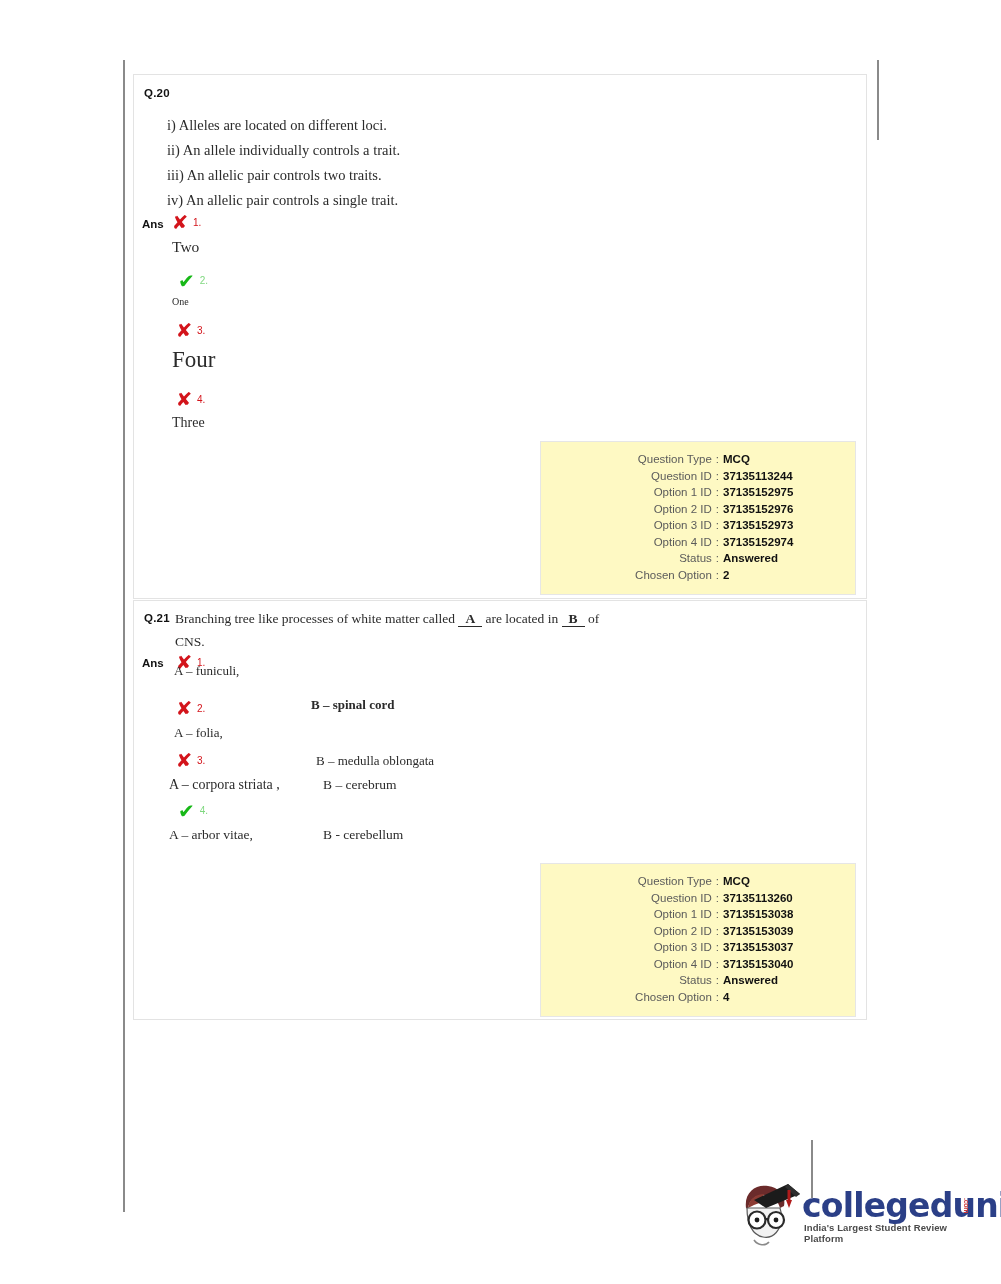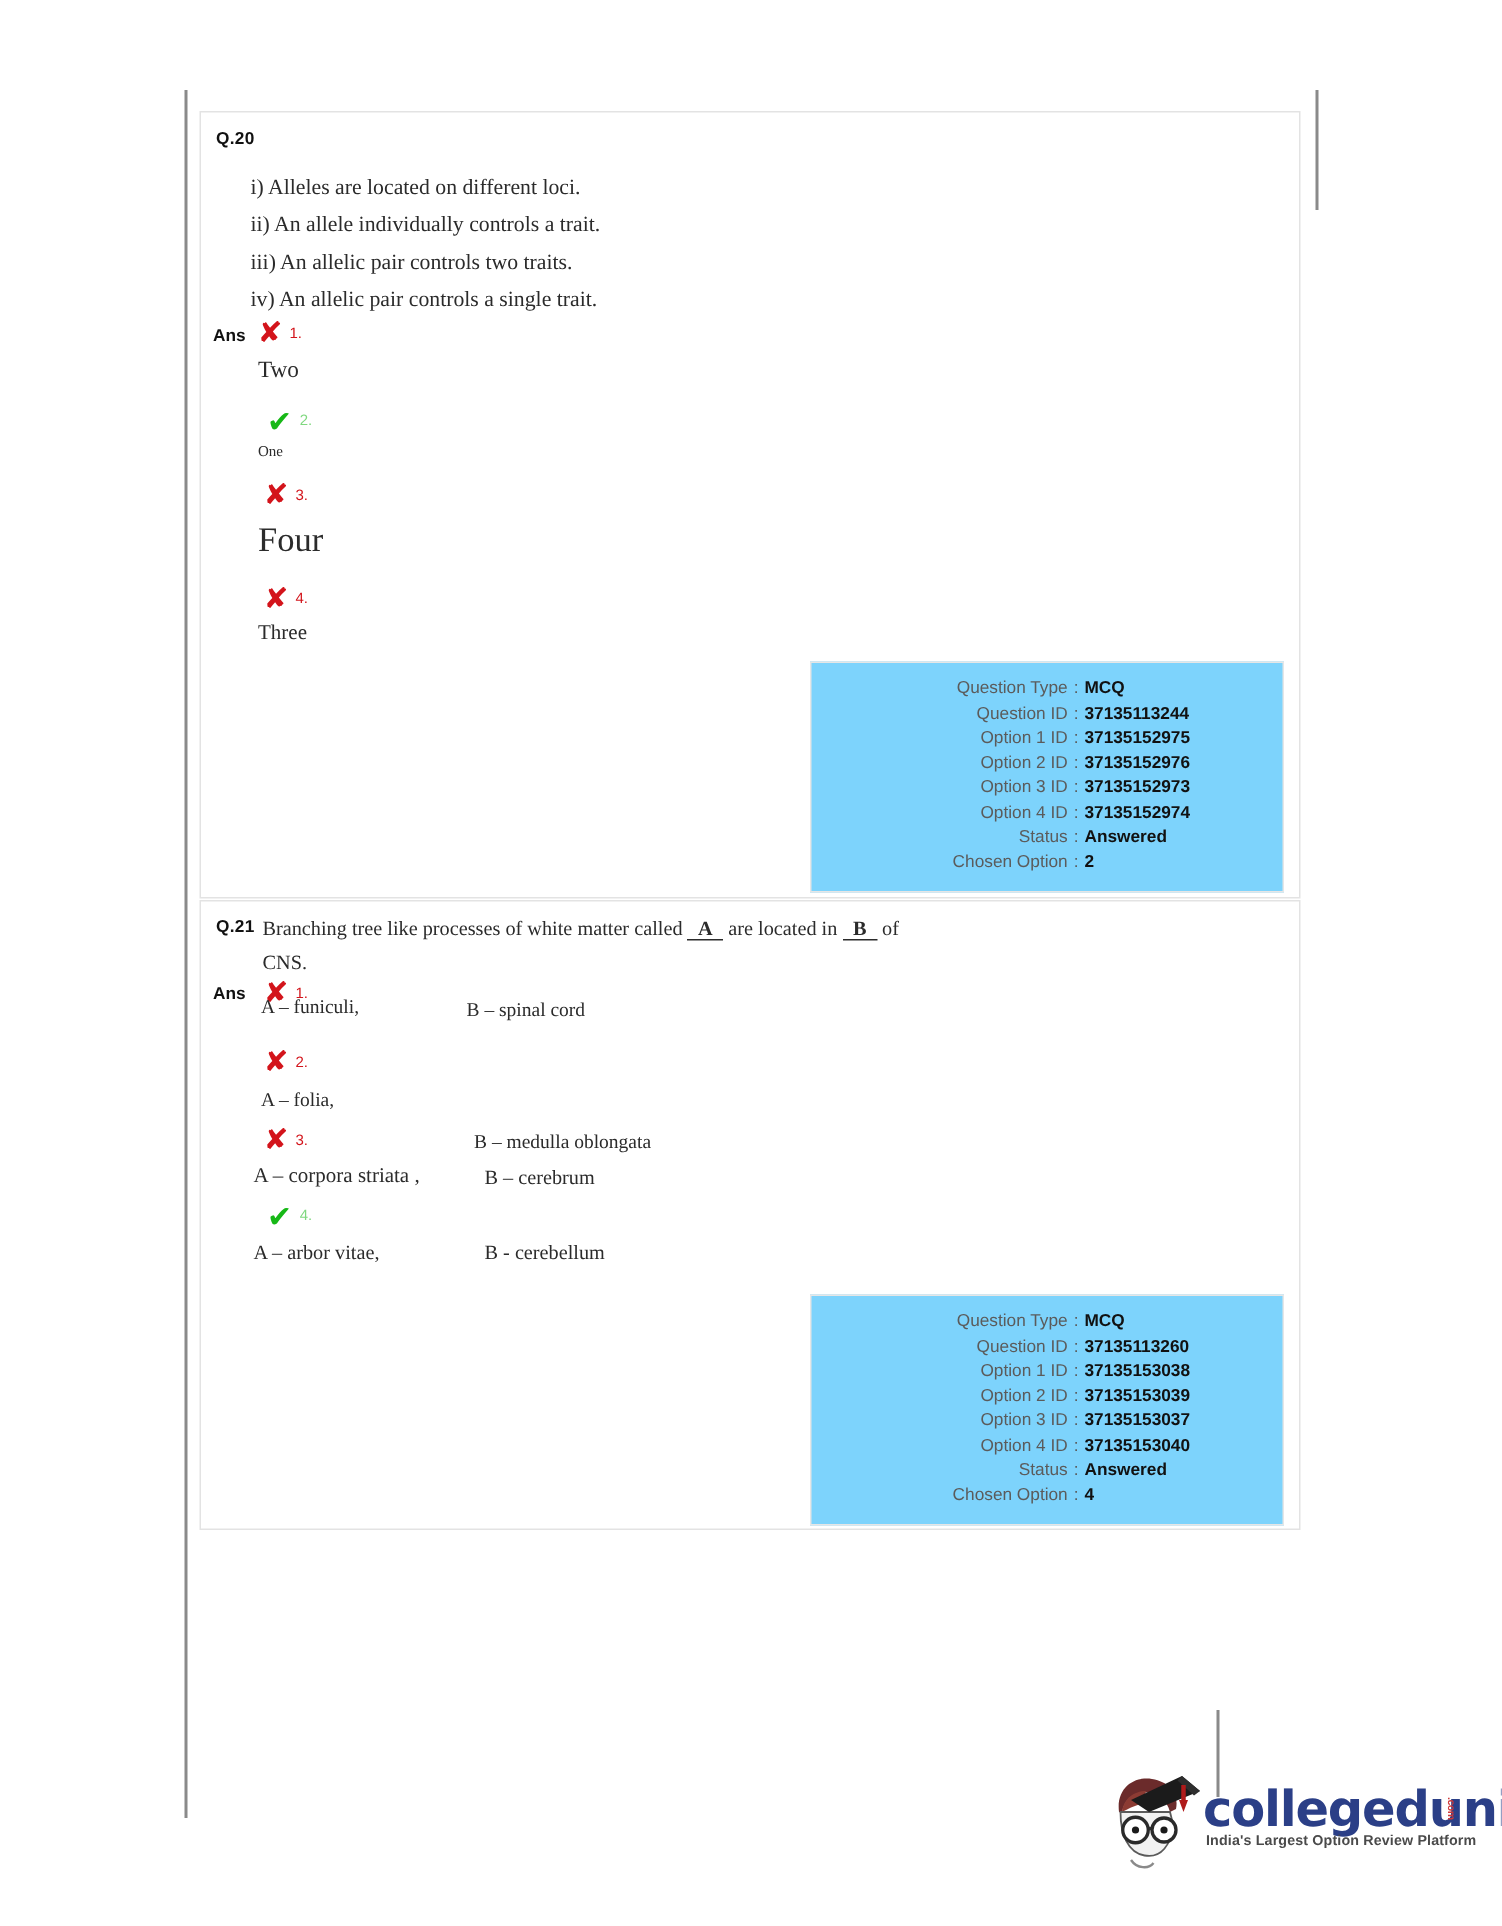--- a/index.html
+++ b/index.html
@@ -109,21 +109,21 @@
   .opttext {
     position: absolute;
     color: #2b2b2b;
     white-space: nowrap;
   }
 
   
   .metabox {
     position: absolute;
     border: 1px solid #e6e6e6;
-    background: #7dd3fc;
+    background: #fef9c3;
     font-family: "Liberation Sans", sans-serif;
     padding: 9px 14px 11px 14px;
   }
   .metarow {
     display: flex;
     justify-content: flex-end;
     align-items: baseline;
     font-size: 11.5px;
     line-height: 16.5px;
     white-space: nowrap;
@@ -273,21 +273,21 @@
   </div>
   <div class="qtext" style="left:41px; top:33px; font-size:13.5px;">CNS.</div>
 
   <div class="anshead" style="top:56px;">Ans</div>
 
   <div class="marker" style="left:42px; top:52px;">
     <span class="glyph x">✘</span>
     <span class="num x">1.</span>
   </div>
   <div class="opttext" style="left:40px; top:62px; font-size:13px;">A – funiculi,</div>
-  <div class="opttext" style="left:177px; top:64px; font-size:13px;">B – spinal cord</div>
+  <div class="opttext" style="left:177px; top:96px; font-size:13px;font-weight:bold;">B – spinal cord</div>
 
   <div class="marker" style="left:42px; top:98px;">
     <span class="glyph x">✘</span>
     <span class="num x">2.</span>
   </div>
   <div class="opttext" style="left:40px; top:124px; font-size:13px;">A – folia,</div>
   <div class="opttext" style="left:182px; top:124px; font-size:13px;margin-top:28px;">B – medulla oblongata</div>
 
   <div class="marker" style="left:42px; top:150px;">
     <span class="glyph x">✘</span>
@@ -364,14 +364,14 @@
     <path d="M18 22 L52 6 L64 16 L30 30 Z" fill="#1b1b1b"></path>
     <path d="M52 6 L64 16 L60 19 L49 9 Z" fill="#2e2e2e"></path>
 
     <path d="M53 12 L53 24" stroke="#b01b1b" stroke-width="3"></path>
     <path d="M50 22 L56 22 L53 30 Z" fill="#b01b1b"></path>
 
     <path d="M18 62 C22 68 30 68 33 64" stroke="#8a8a8a" stroke-width="1.6" fill="none"></path>
   </svg>
   <div class="logo-word">collegedunia</div>
   <div class="logo-com">.com</div>
-  <div class="logo-tag">India's Largest Option Review Platform</div>
+  <div class="logo-tag">India's Largest Student Review Platform</div>
 </div>
 
 </body></html>

